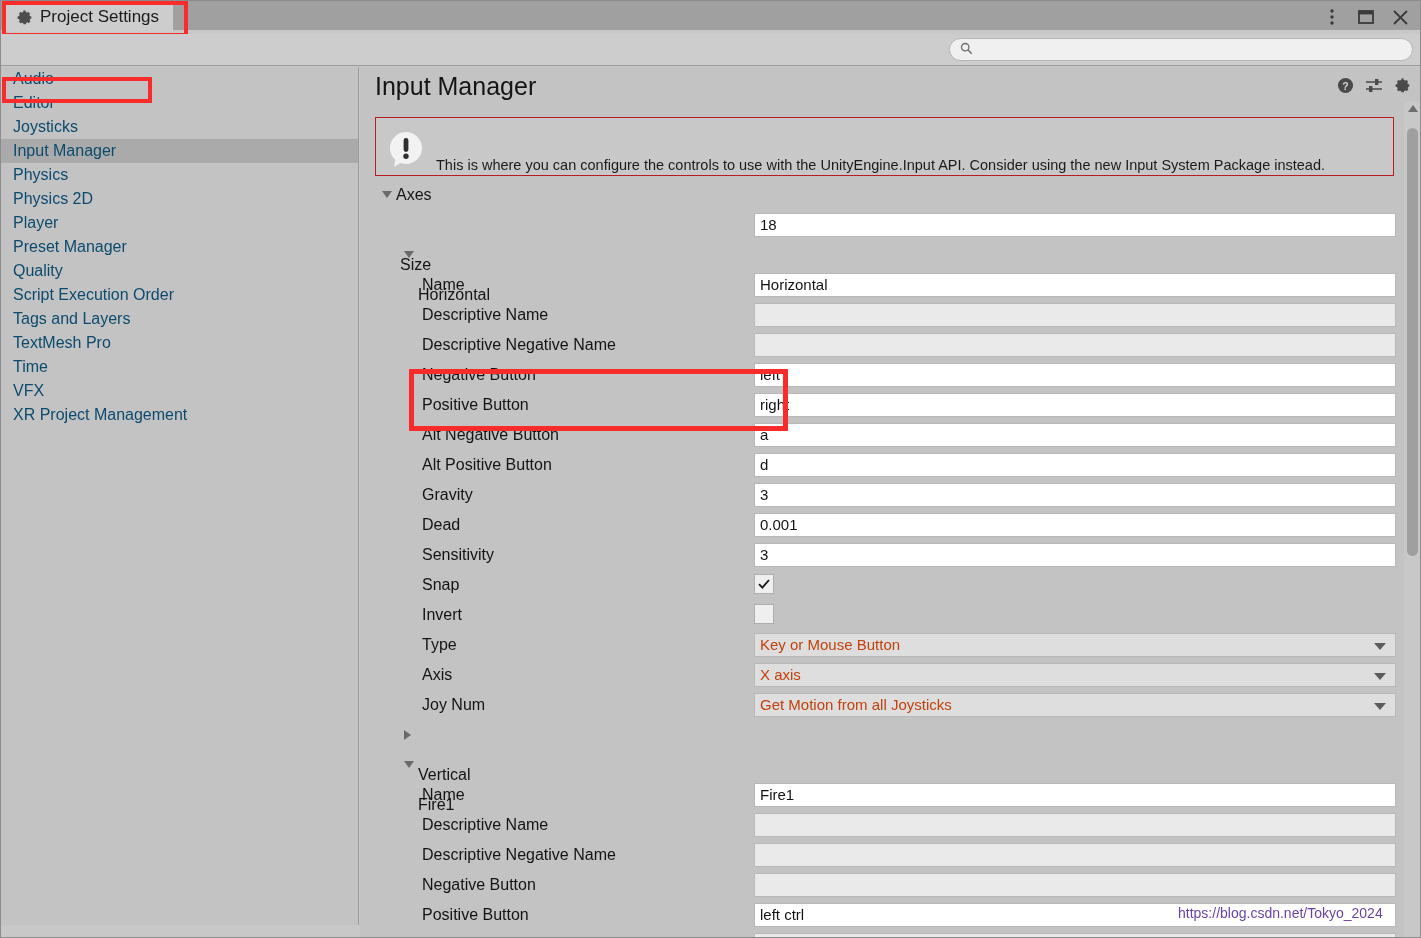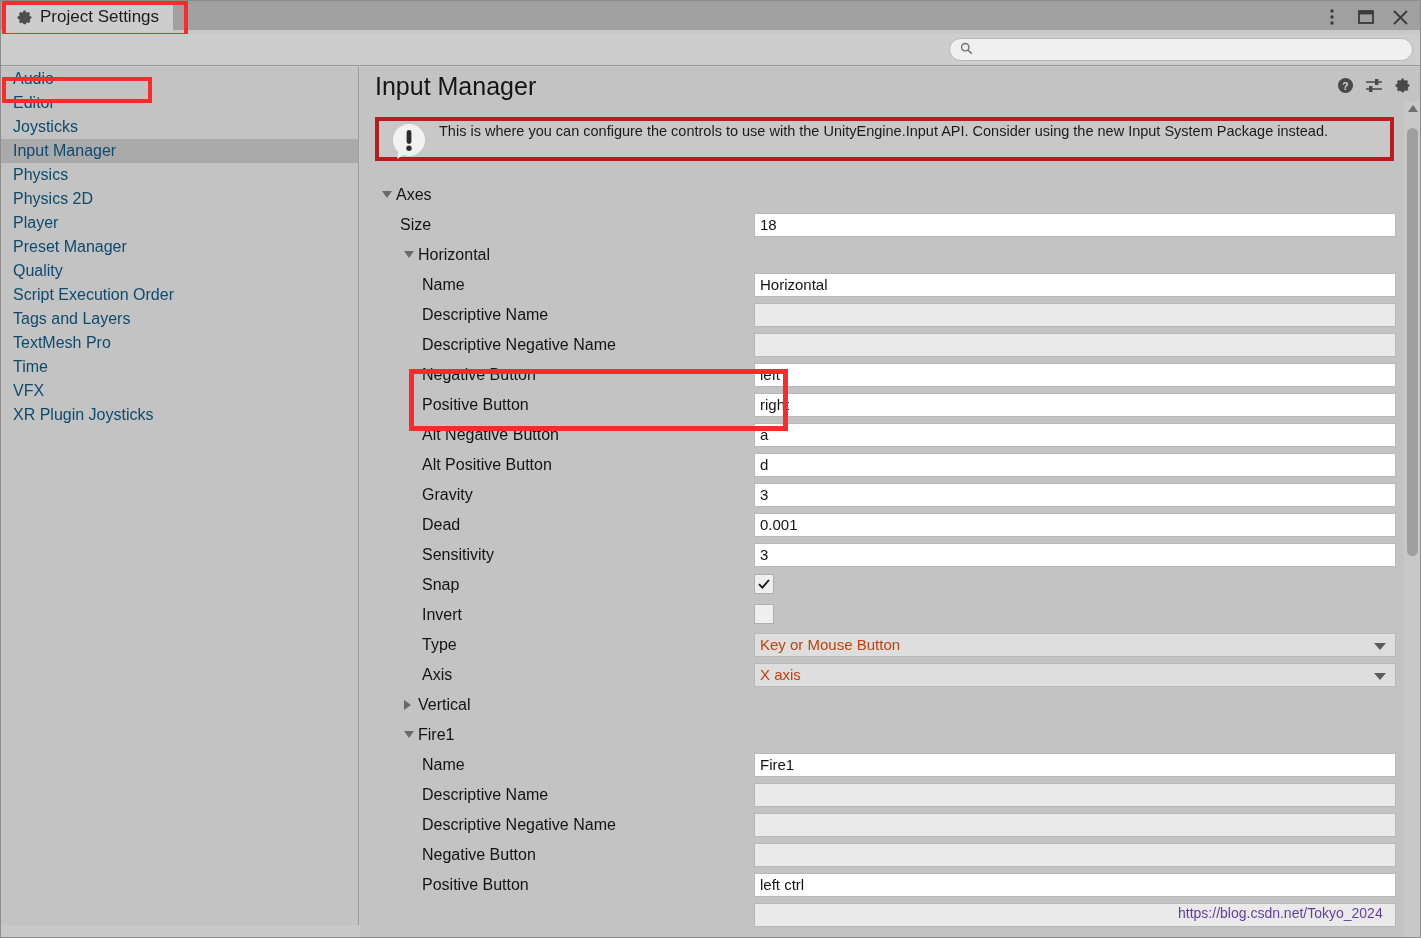--- a/index.html
+++ b/index.html
@@ -82,38 +82,38 @@
     position: absolute; left: 15px; top: 5px;
     font-size: 25px; color: #151515;
   }
   .panel-icons {
     position: absolute; right: 10px; top: 10px;
     display: flex; align-items: center; gap: 11px;
   }
   .panel-icons span { display: flex; color: #4a4a4a; }
 
   .infobox {
-    position: absolute; left: 15px; top: 50px; width: 1019px; height: 44px;
-    background: #c8c8c8; border: 4px solid #b91c1c;
-    display: flex; align-items: flex-start; padding: 0 9px;
+    position: absolute; left: 15px; top: 50px; width: 1019px; height: 59px;
+    background: #c8c8c8; border: 1px solid #b91c1c;
+    display: flex; align-items: flex-end; padding: 0 9px;
   }
   .info-text {
     font-size: 14.5px; color: #1b1b1b; line-height: 20px;
     margin-left: 9px; width: 975px;
   }
 
   
   .props { position: absolute; left: 0; top: 113px; width: 1061px; height: 758px; }
   .row { position: relative; height: 30px; }
   .lbl {
     position: absolute; top: 0; height: 30px; line-height: 30px;
     font-size: 16px; color: #141414; white-space: nowrap;
   }
   .ind0 .lbl { left: 20px; }
-  .ind1 .lbl { left: 40px; }
+  .ind1 .lbl { left: 40px; margin-top: 40px; }
   .ind2 .lbl { left: 62px; }
   .caret {
     position: absolute; top: 11px; font-size: 0; color: #5a5a5a;
     width: 0; height: 0;
   }
   .ind0 .caret { left: 22px; }
   .ind1 .caret { left: 44px; }
   .caret.down {
     border-left: 5px solid transparent; border-right: 5px solid transparent;
     border-top: 7px solid #6a6a6a;
@@ -240,21 +240,21 @@
       <div class="side-item"><span>Physics</span></div>
       <div class="side-item"><span>Physics 2D</span></div>
       <div class="side-item"><span>Player</span></div>
       <div class="side-item"><span>Preset Manager</span></div>
       <div class="side-item"><span>Quality</span></div>
       <div class="side-item"><span>Script Execution Order</span></div>
       <div class="side-item"><span>Tags and Layers</span></div>
       <div class="side-item"><span>TextMesh Pro</span></div>
       <div class="side-item"><span>Time</span></div>
       <div class="side-item"><span>VFX</span></div>
-      <div class="side-item"><span>XR Plugin Joysticks</span></div>
+      <div class="side-item"><span>XR Project Management</span></div>
     </div>
   <div class="side-hl"></div>
 
   <div class="main">
     <div class="panel-title">Input Manager</div>
 
     <div class="panel-icons">
       <span>
         <svg width="17" height="17" viewBox="0 0 18 18">
           <circle cx="9" cy="9" r="8" fill="#4a4a4a"></circle>
@@ -354,20 +354,24 @@
           <div class="checkbox"></div>
         </div>
         <div class="row ind2">
           <div class="lbl">Type</div>
           <div class="dropdown"><span>Key or Mouse Button</span><div class="dd-arrow"></div></div>
         </div>
         <div class="row ind2">
           <div class="lbl">Axis</div>
           <div class="dropdown"><span>X axis</span><div class="dd-arrow"></div></div>
         </div>
+        <div class="row ind2">
+          <div class="lbl">Joy Num</div>
+          <div class="dropdown"><span>Get Motion from all Joysticks</span><div class="dd-arrow"></div></div>
+        </div>
         <div class="row ind1 has-caret">
           <div class="caret right"></div>
           <div class="lbl">Vertical</div>
         </div>
         <div class="row ind1 has-caret">
           <div class="caret down"></div>
           <div class="lbl">Fire1</div>
         </div>
         <div class="row ind2">
           <div class="lbl">Name</div>

